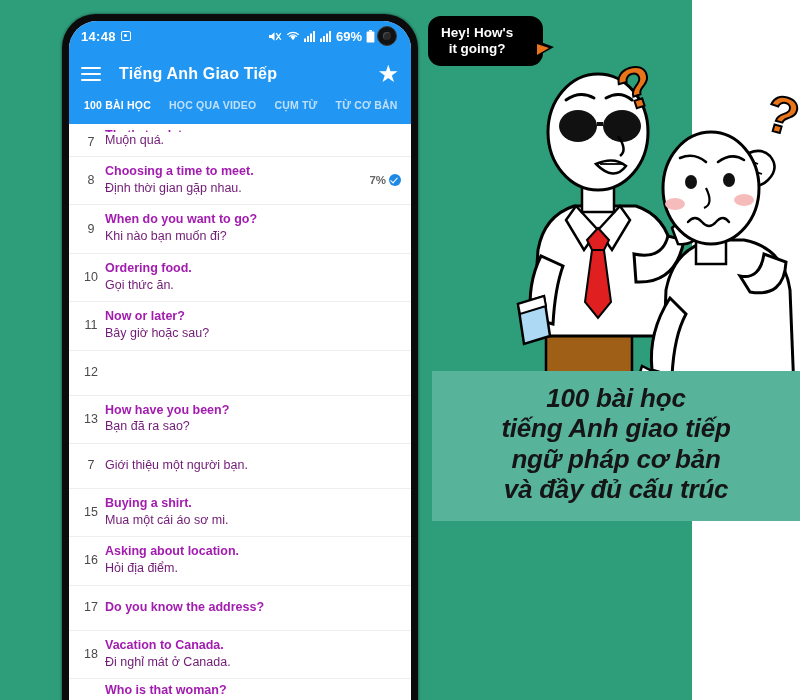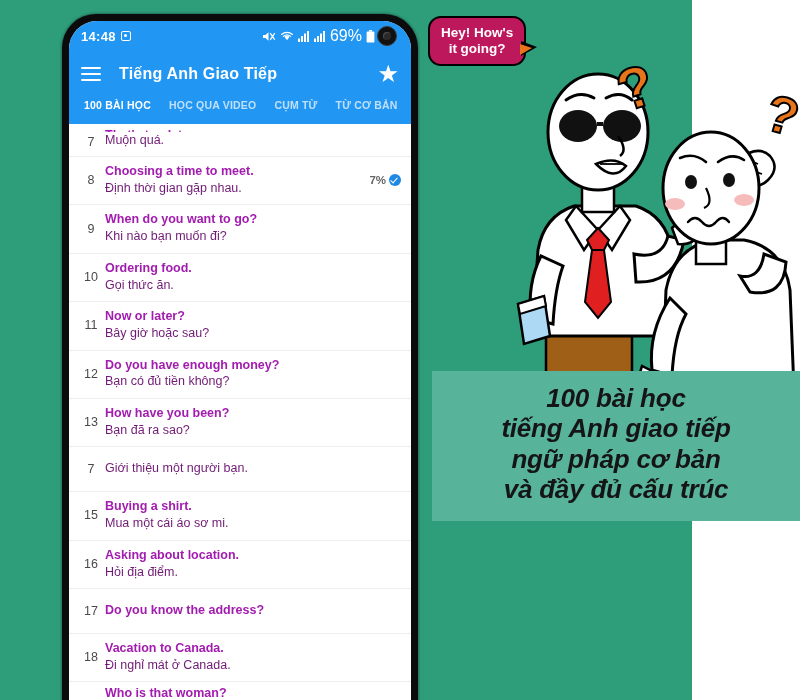--- a/index.html
+++ b/index.html
@@ -51,21 +51,21 @@
     position: relative;
   }
   .sb-alarm::after {
     content: ""; position: absolute;
     left: 2.4px; top: 2.4px;
     width: 3px; height: 3px;
     background: #ffffff; border-radius: 50%;
   }
   .sb-right { display: flex; align-items: center; gap: 4px; padding-right: 26px; }
   .ic { display: block; }
-  .sb-batt-txt { font-size: 16px; font-weight: normal; }
+  .sb-batt-txt { font-size: 13px; font-weight: bold; }
   .punch {
     position: absolute;
     right: 14px; top: 5px;
     width: 20px; height: 20px;
     border-radius: 50%;
     background: #121212;
     border: 1.5px solid #3a3a3a;
   }
   .punch::after {
     content: ""; position: absolute;
@@ -174,25 +174,25 @@
   .row.clipped-top { min-height: 0; padding-top: 0; height: 33px; align-items: flex-end; }
   .row.clipped-top .row-en { height: 5px; }
   .row.clipped-bottom { border-bottom: none; height: 18px; overflow: hidden; align-items: flex-start; padding-top: 3px; }
 
   
   #promo { position: absolute; left: 420px; top: 0; width: 380px; height: 700px; }
 
   .bubble {
     position: absolute;
     left: 8px; top: 16px;
-    background: #be185d;
+    background: #000000;
     color: #ffffff;
     border: 2.5px solid #000;
     border-radius: 13px;
-    padding: 7px 11px 8px 11px;
+    padding: 7px 28px 8px 11px;
     font-size: 13.5px;
     font-weight: bold;
     line-height: 1.15;
     text-align: center;
     z-index: 6;
   }
   .bubble .tail {
     position: absolute;
     right: -13px; bottom: 8px;
     width: 0; height: 0;
@@ -332,24 +332,20 @@
           <div class="row">
             <div class="row-num">11</div>
             <div class="row-texts">
               <div class="row-en">Now or later?</div>
               <div class="row-vi">Bây giờ hoặc sau?</div>
             </div>
             <div class="row-right"></div>
           </div>
           <div class="row">
             <div class="row-num">12</div>
-            <div class="row-texts">
-              <div class="row-en">Do you have enough money?</div>
-              <div class="row-vi">Bạn có đủ tiền không?</div>
-            </div>
             <div class="row-right"></div>
           </div>
           <div class="row">
             <div class="row-num">13</div>
             <div class="row-texts">
               <div class="row-en">How have you been?</div>
               <div class="row-vi">Bạn đã ra sao?</div>
             </div>
             <div class="row-right"></div>
           </div>

